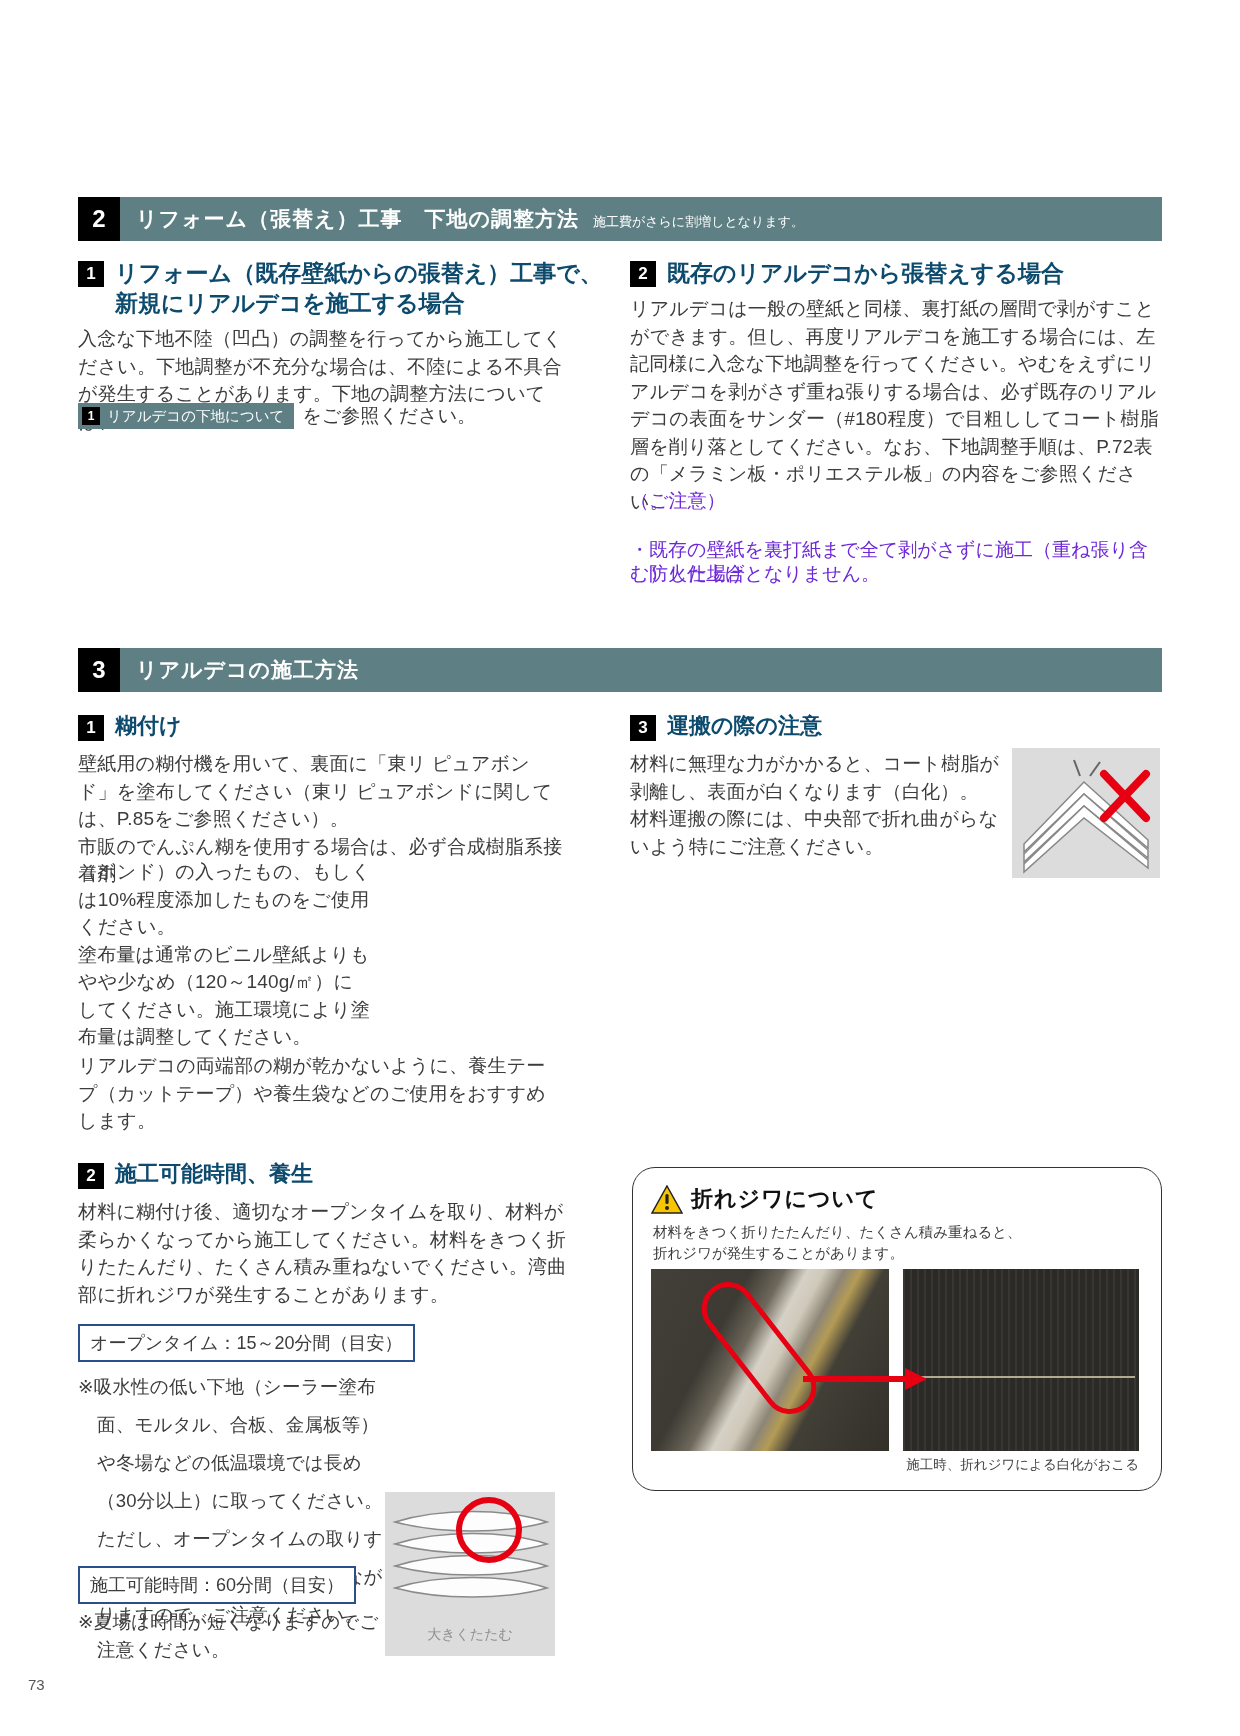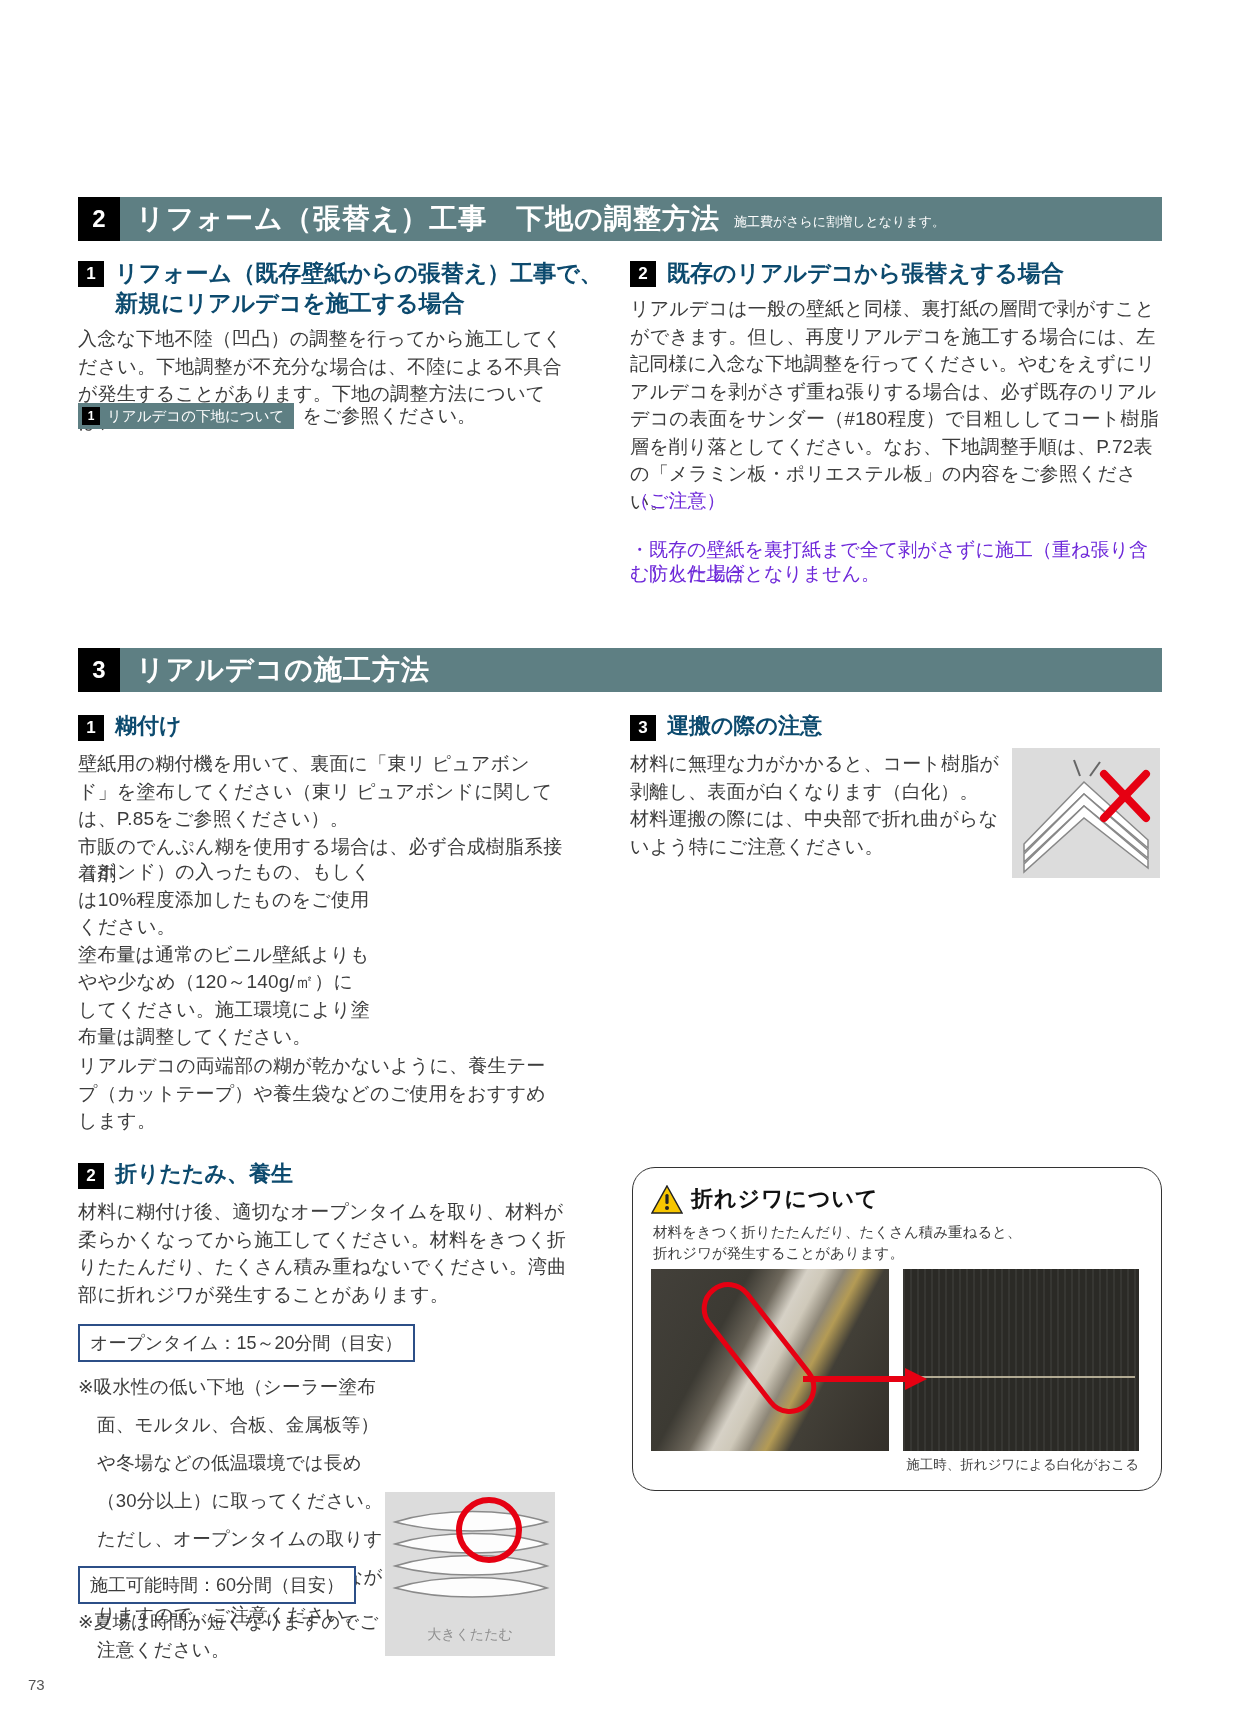--- a/index.html
+++ b/index.html
@@ -3,21 +3,21 @@
 <meta charset="utf-8">
 <style>
   html,body{margin:0;padding:0;background:#ffffff;}
   .page{position:relative;width:1240px;height:1736px;background:#fff;overflow:hidden;
         font-family:"Liberation Sans","DejaVu Sans",sans-serif;color:#3a3a3a;}
 
   
   .bar{position:absolute;left:78px;width:1084px;height:44px;background:#5e7f83;display:flex;align-items:center;}
   .bar-num{width:42px;height:44px;background:#000;color:#fff;font-size:24px;font-weight:700;
            display:flex;align-items:center;justify-content:center;flex:0 0 42px;}
-  .bar-title{color:#fff;font-size:28px;font-weight:700;margin-left:16px;letter-spacing:1px;white-space:nowrap;}
+  .bar-title{color:#fff;font-size:21px;font-weight:700;margin-left:16px;letter-spacing:1px;white-space:nowrap;}
   .bar-note{color:#fff;font-size:13px;margin-left:14px;padding-top:6px;white-space:nowrap;}
 
   
   .subhead{position:absolute;display:flex;align-items:flex-start;}
   .subbadge{width:26px;height:26px;background:#000;color:#fff;font-size:17px;font-weight:700;
             display:flex;align-items:center;justify-content:center;flex:0 0 26px;margin-top:3px;}
   .subtitle{color:#0c4a6e;font-size:23px;font-weight:700;line-height:30px;margin-left:11px;white-space:pre-line;}
   .subtitle.sm{font-size:22px;line-height:28px;}
 
   
@@ -111,21 +111,21 @@
     <div class="subtitle sm">糊付け</div>
   </div>
   <div class="body-txt" style="left:78px;top:750px;width:486px;">壁紙用の糊付機を用いて、裏面に「東リ ピュアボンド」を塗布してください（東リ ピュアボンドに関しては、P.85をご参照ください）。
 市販のでんぷん糊を使用する場合は、必ず合成樹脂系接着剤</div>
   <div class="body-txt" style="left:78px;top:858px;width:294px;">（ボンド）の入ったもの、もしくは10%程度添加したものをご使用ください。
 塗布量は通常のビニル壁紙よりもやや少なめ（120～140g/㎡）にしてください。施工環境により塗布量は調整してください。</div>
   <div class="body-txt" style="left:78px;top:1052px;width:486px;">リアルデコの両端部の糊が乾かないように、養生テープ（カットテープ）や養生袋などのご使用をおすすめします。</div>
 
   <div class="subhead" style="left:78px;top:1160px;">
     <div class="subbadge">2</div>
-    <div class="subtitle sm">折りたたみ、養生</div>
+    <div class="subtitle sm">施工可能時間、養生</div>
   </div>
   <div class="body-txt" style="left:78px;top:1198px;width:492px;">材料に糊付け後、適切なオープンタイムを取り、材料が柔らかくなってから施工してください。材料をきつく折りたたんだり、たくさん積み重ねないでください。湾曲部に折れジワが発生することがあります。</div>
 
   <div class="time-box" style="left:78px;top:1324px;">オープンタイム：15～20分間（目安）</div>
   <div class="body-txt hang" style="left:78px;top:1368px;width:300px;font-size:18.5px;line-height:38px;">※吸水性の低い下地（シーラー塗布面、モルタル、合板、金属板等）や冬場などの低温環境では長め（30分以上）に取ってください。
 ただし、オープンタイムの取りすぎは糊だまりによる不陸につながりますので、ご注意ください。</div>
 
 
   <div class="gray-box" style="left:385px;top:1492px;width:170px;height:164px;">
     <svg width="170" height="118" viewBox="0 0 170 118">

